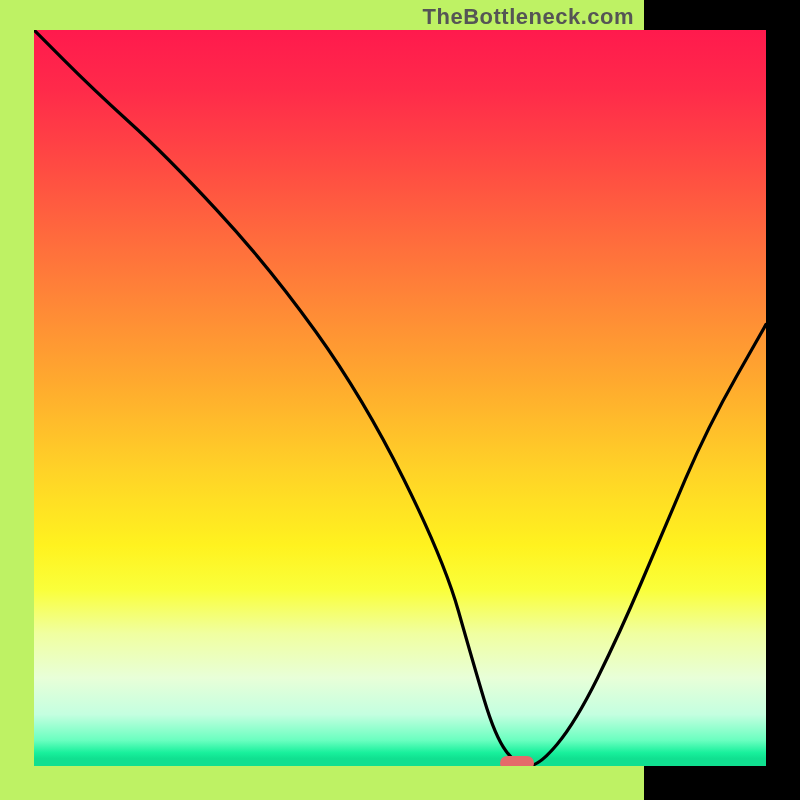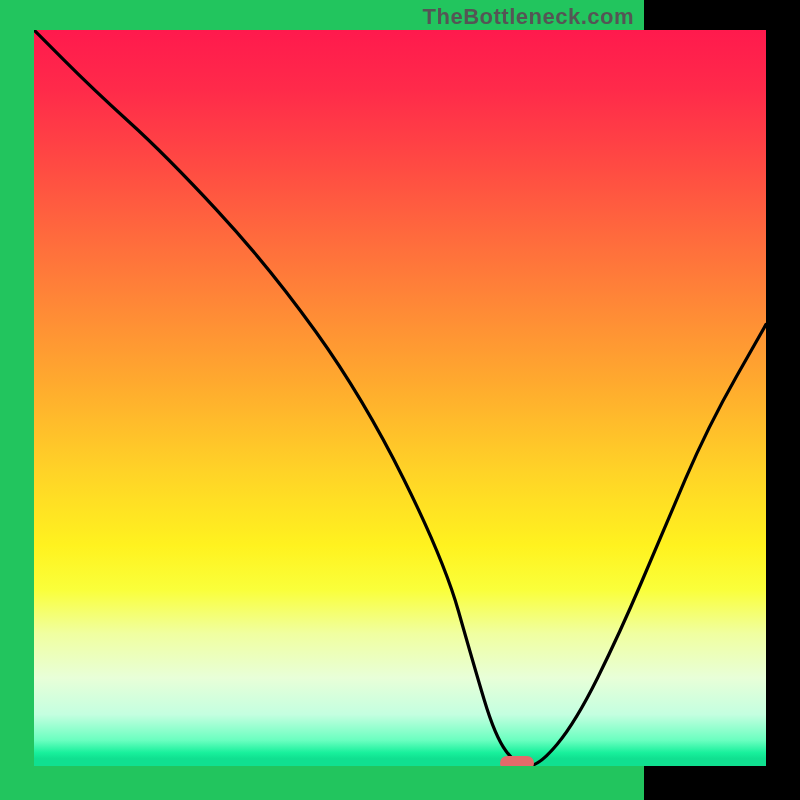--- a/index.html
+++ b/index.html
@@ -8,21 +8,21 @@
     width: 800px;
     height: 800px;
     background: #000;
     overflow: hidden;
     font-family: Arial, Helvetica, sans-serif;
   }
   .frame {
     position: relative;
     width: 644px;
     height: 800px;
-    background: #22c55e;
+    background: #bef264;
   }
   .watermark {
     position: absolute;
     top: 4px;
     right: 10px;
     color: #555;
     font-size: 22px;
     font-weight: bold;
     letter-spacing: 0.5px;
     z-index: 5;

